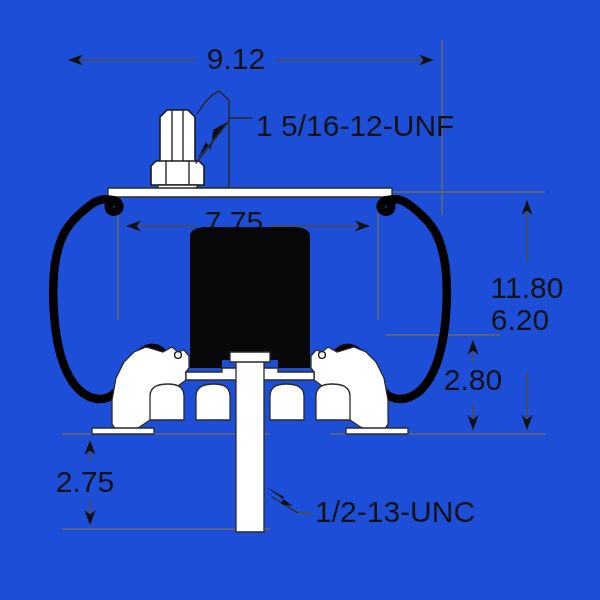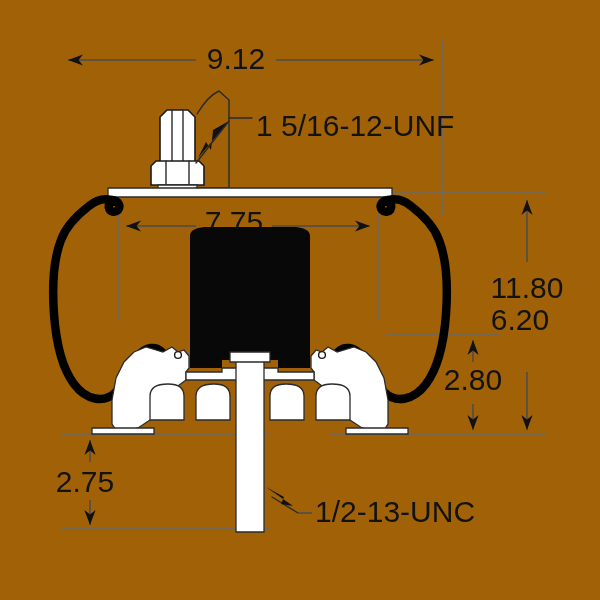--- a/index.html
+++ b/index.html
@@ -10,21 +10,21 @@
   body {
     width: 600px;
     height: 600px;
     font-family: "Liberation Sans", sans-serif;
     overflow: hidden;
   }
   #stage {
     position: relative;
     width: 600px;
     height: 600px;
-    background: #a16207;
+    background: #1d4ed8;
   }
   svg#drawing {
     position: absolute;
     left: 0;
     top: 0;
     width: 600px;
     height: 600px;
     display: block;
   }
   .dimtext {

